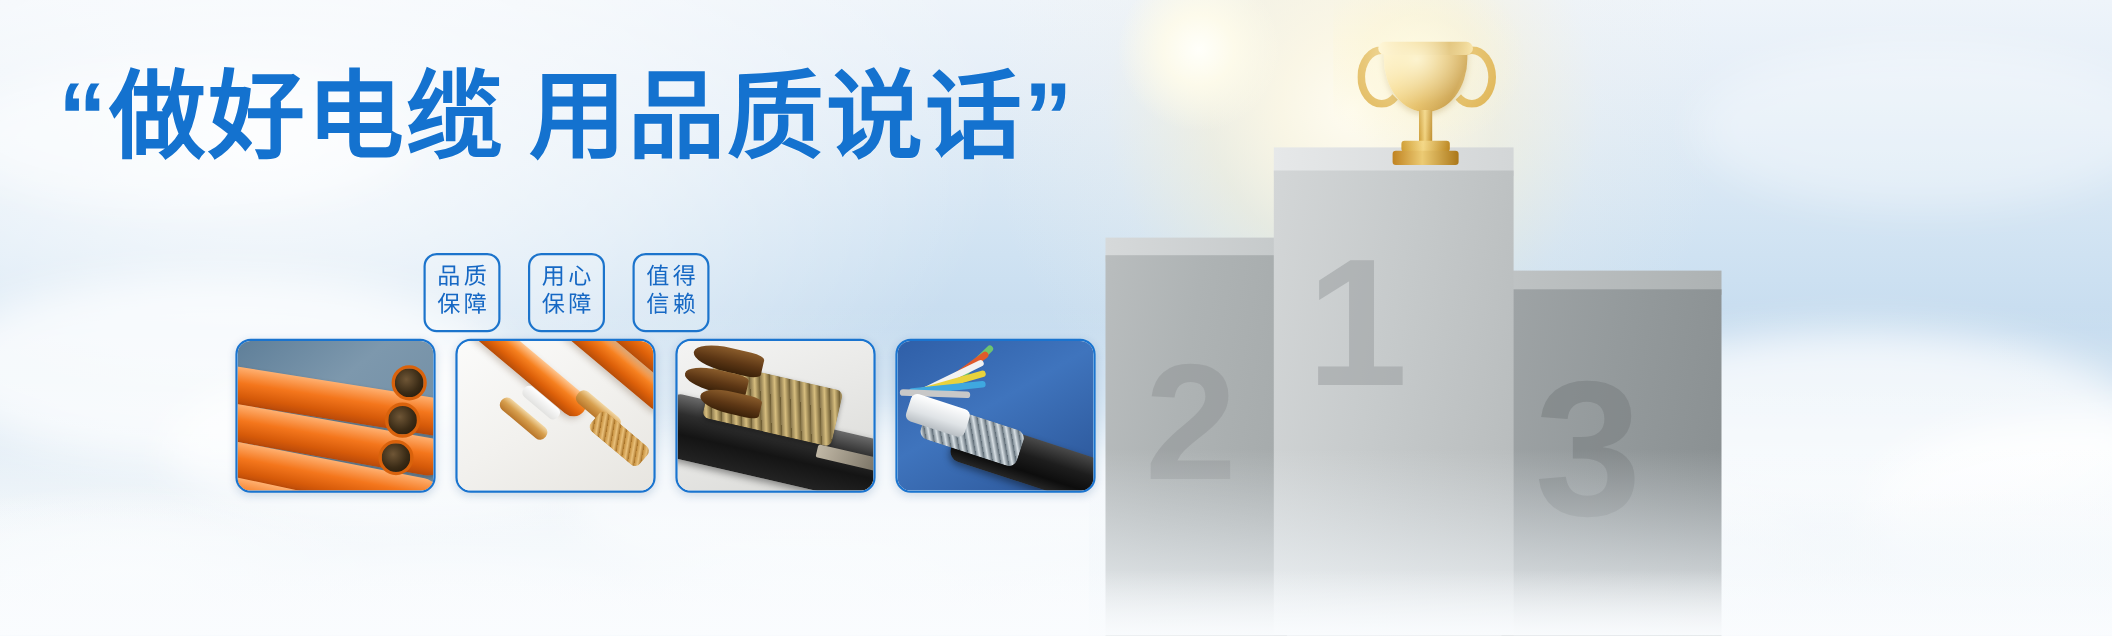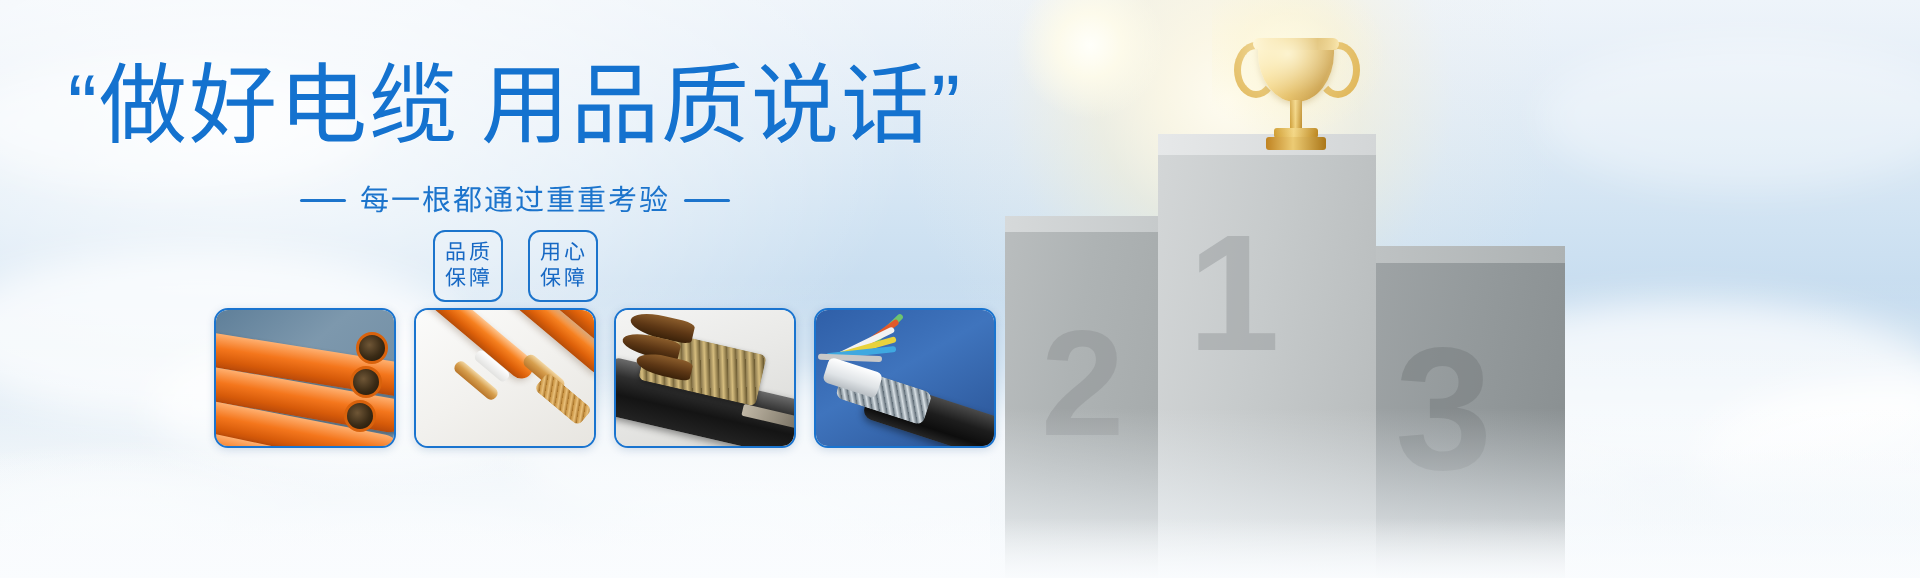--- a/index.html
+++ b/index.html
@@ -76,21 +76,21 @@
   .c8{left:1180px;top:430px;width:460px;height:150px;background:rgba(255,255,255,.55);}
 
   
   .content{
     position:absolute;left:0;top:0;width:1030px;height:578px;
   }
   .headline{
     position:absolute;left:0;right:0;top:62px;
     text-align:center;
     font-family:"Liberation Sans","DejaVu Sans",sans-serif;
-    font-weight:400;
+    font-weight:700;
     font-size:88px;
     line-height:1;
     letter-spacing:2px;
     color:#1472cf;
     white-space:nowrap;
     text-shadow:0 1px 0 rgba(255,255,255,.35);
   }
   .headline .gap{display:inline-block;width:22px;}
 
   .subline{
@@ -394,34 +394,33 @@
 
     <div class="podium-haze"></div>
   </div>
 
   <div class="content">
 
     <div class="headline">
       <span>“</span><span>做好电缆</span><span class="gap"></span><span>用品质说话</span><span>”</span>
     </div>
 
-    <div class="subline">
-      <span class="dash"></span>
-      <span class="sub-text">每一根都通过重重考验</span>
-      <span class="dash"></span>
-    </div>
 
     <div class="badges">
       <div class="badge">
         <span>品质</span>
         <span>保障</span>
       </div>
       <div class="badge">
         <span>用心</span>
         <span>保障</span>
+      </div>
+      <div class="badge">
+        <span>值得</span>
+        <span>信赖</span>
       </div>
     </div>
 
     <div class="cards">
 
       <div class="card">
         <div class="card-inner">
           <div class="p1">
             <div class="strand s1"></div>
             <div class="strand s2"></div>

